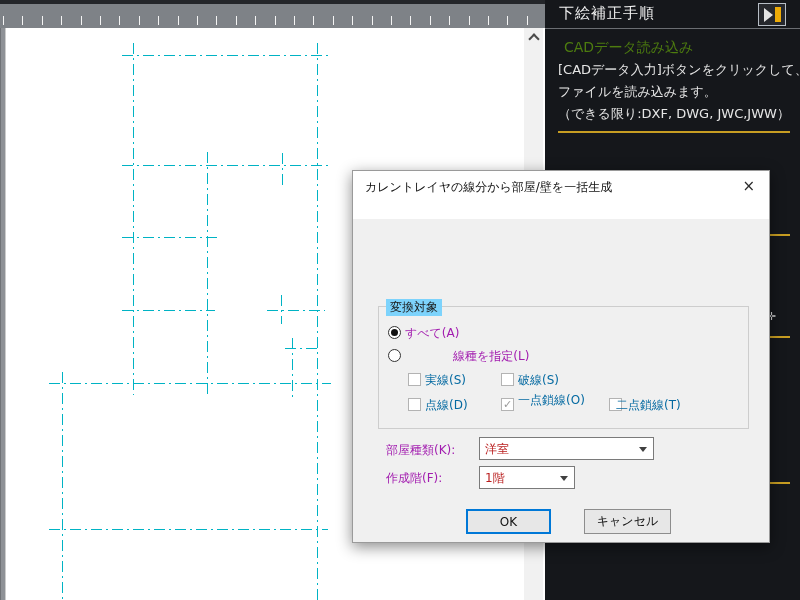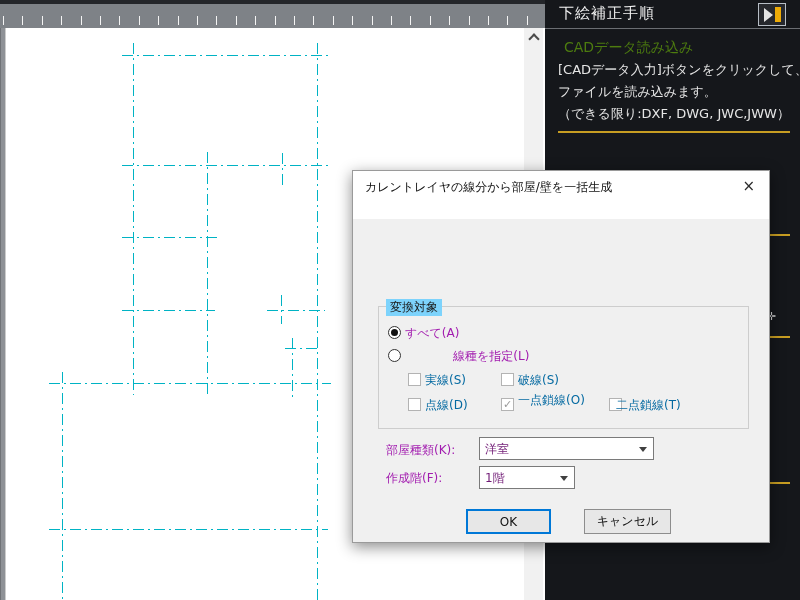--- a/index.html
+++ b/index.html
@@ -49,21 +49,21 @@
 
   .groupbox{position:absolute;left:25px;top:135px;width:371px;height:123px;border:1px solid #cdcdcd;box-sizing:border-box;}
   .group-label{position:absolute;left:33px;top:128px;font-size:12px;color:#1c1c1c;background:#7dd3fc;padding:0 4px;}
 
   .radio{position:absolute;width:13px;height:13px;border:1px solid #333;border-radius:50%;background:#fff;box-sizing:border-box;}
   .radio.sel::after{content:"";position:absolute;left:2px;top:2px;width:7px;height:7px;border-radius:50%;background:#111;}
   .ctl-label{position:absolute;font-size:12px;color:#a21caf;white-space:nowrap;}
   .checkbox{position:absolute;width:13px;height:13px;border:1px solid #b3b3b3;background:#fff;box-sizing:border-box;font-size:11px;line-height:11px;text-align:center;color:#999;}
   .cb-label{position:absolute;font-size:12px;color:#0369a1;white-space:nowrap;}
 
-  .combo{position:absolute;background:#fff;border:1px solid #7a7a7a;box-sizing:border-box;font-size:12px;color:#701a75;padding:3px 18px 0 5px;white-space:nowrap;}
+  .combo{position:absolute;background:#fff;border:1px solid #7a7a7a;box-sizing:border-box;font-size:12px;color:#b91c1c;padding:3px 18px 0 5px;white-space:nowrap;}
   .combo .arrow{position:absolute;right:6px;top:9px;width:0;height:0;border-left:4px solid transparent;border-right:4px solid transparent;border-top:5px solid #404040;}
 
   .btn{position:absolute;height:25px;background:#e7e7e7;font-size:12px;color:#111;text-align:center;line-height:23px;box-sizing:border-box;}
   .btn-ok{left:113px;top:338px;width:85px;border:2px solid #0078d7;}
   .btn-cancel{left:231px;top:338px;width:87px;border:1px solid #8d8d8d;}
 </style>
 </head>
 <body>
 
 <div class="stage">

